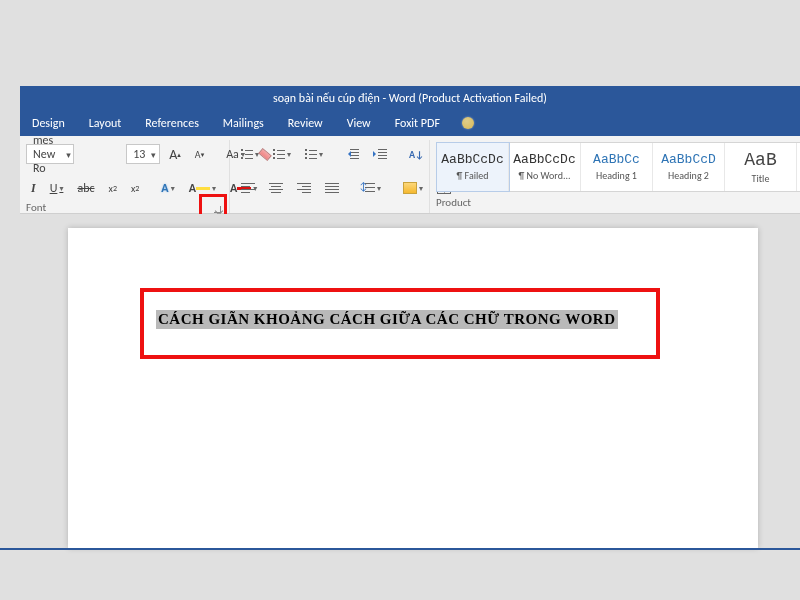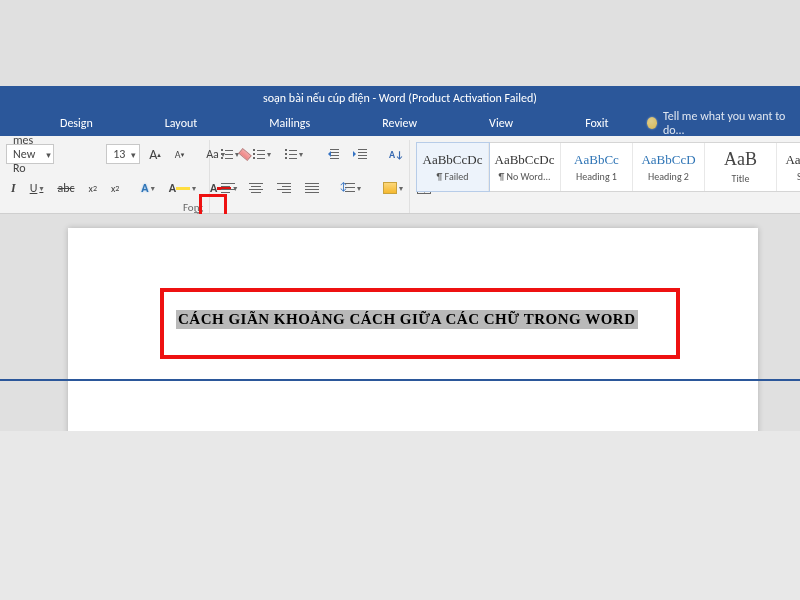--- a/index.html
+++ b/index.html
@@ -1,29 +1,29 @@
 <!DOCTYPE html>
 <html><head>
 <meta charset="utf-8">
 <style>
   * { box-sizing: border-box; margin: 0; padding: 0; }
   body { font-family: "Segoe UI", Calibri, Arial, sans-serif; background: #e8e8e8; font-size: 12px; color: #444; }
-  .canvas { width: 800px; height: 431px; margin: 0 auto; background: #e0e0e0; position: relative; overflow: hidden; }
+  .canvas { width: 800px; height: 600px; margin: 0 auto; background: #e0e0e0; position: relative; overflow: hidden; padding-left: 20px; }
   .top-spacer { height: 86px; background: #e0e0e0; }
 
   .titlebar { height: 24px; background: #2b579a; color: #fff; text-align: center; line-height: 24px; font-size: 12px; }
   .tabs { height: 26px; background: #2b579a; color: #fff; display: flex; align-items: center; }
-  .tab { padding: 0 12px; height: 26px; line-height: 26px; font-size: 12px; cursor: pointer; margin-left: 48px; }
+  .tab { padding: 0 12px; height: 26px; line-height: 26px; font-size: 12px; cursor: pointer; }
   .tell { opacity: .85; display: flex; align-items: center; gap: 6px; padding: 0 10px; }
   .bulb { width: 12px; height: 12px; border-radius: 50%; background: radial-gradient(circle at 40% 35%, #ffe28a, #f7c948); box-shadow: 0 0 2px rgba(255,255,255,.6); }
 
   .ribbon { background: #f3f3f3; border-bottom: 1px solid #cfcfcf; padding: 4px 0 0 0; height: 78px; display: flex; }
   .group { border-right: 1px solid #e0e0e0; padding: 2px 6px 0 6px; display: flex; flex-direction: column; justify-content: space-between; }
   .group-body { display: flex; flex-direction: column; gap: 10px; }
-  .group-label { text-align: right; font-size: 11px; color: #666; height: 18px; line-height: 16px; position: relative; }
+  .group-label { text-align: left; font-size: 11px; color: #666; height: 18px; line-height: 16px; position: relative; }
   .dlaunch { position: absolute; right: 2px; top: 3px; width: 10px; height: 10px; }
   .dlaunch::before { content: ""; position: absolute; width: 6px; height: 6px; border: 1px solid #888; border-top: none; border-left: none; right: 0; bottom: 0; }
   .dlaunch::after { content: ""; position: absolute; right: -1px; bottom: -1px; width: 5px; height: 5px; border-right: 1px solid #888; border-bottom: 1px solid #888; transform: rotate(45deg); }
 
   .row { display: flex; align-items: center; gap: 4px; height: 24px; }
   .ctrl { height: 20px; display: inline-flex; align-items: center; padding: 0 4px; border: 1px solid transparent; border-radius: 2px; cursor: pointer; }
   .combo { border: 1px solid #c8c8c8; background: #fff; height: 20px; display: inline-flex; align-items: center; padding: 0 2px 0 6px; gap: 4px; font-size: 12px; }
   .combo .arrow { width: 12px; text-align: center; color: #555; font-size: 9px; }
   .vsep { width: 1px; height: 20px; background: #d8d8d8; margin: 0 2px; }
   .dd { font-size: 8px; color: #666; margin-left: 2px; }
@@ -81,53 +81,53 @@
   .linesp::before { content:"↕"; position:absolute; left:-2px; top:-2px; font-size:11px; color:#3573c3; }
   .shade { width:14px; height:12px; display:inline-block; background: linear-gradient(#fcd77a,#f5b82e); border:1px solid #c9a23c; }
   .bordic { width:14px; height:12px; display:inline-block; border:1px solid #666; background:
     linear-gradient(#aaa,#aaa) 50% 0/1px 100% no-repeat,
     linear-gradient(#aaa,#aaa) 0 50%/100% 1px no-repeat; }
 
   
   .gallery { display:flex; gap:0; border:1px solid #d5d5d5; background:#fff; height:50px; }
   .gbox { width:72px; border-right:1px solid #e8e8e8; display:flex; flex-direction:column; align-items:center; justify-content:center; gap:2px; padding:2px 0; cursor:pointer; }
   .gbox.sel { outline:1px solid #b7cce8; background:#edf3fb; }
-  .gprev { font-family: Liberation Serif, serif; font-size:13px; color:#333; }
+  .gprev { font-family: Liberation Mono, monospace; font-size:13px; color:#333; }
   .gprev.blue { color:#2e74b5; }
   .gprev.big { font-size:18px; color:#444; }
   .gname { font-size:10px; color:#555; }
   .highlight-launcher { position:absolute; width:28px; height:24px; border:3px solid #e11; }
 
   
   .workspace { position:absolute; left:0; right:0; top:214px; bottom:0; background:#e0e0e0; padding: 14px 0 0 68px; }
   .page { width: 690px; height: 320px; background:#fff; box-shadow: 0 0 6px rgba(0,0,0,.2); position:relative; padding: 60px 40px 0 56px; }
   .sel-text { font-family: "Times New Roman", serif; font-size: 15px; font-weight: 700; letter-spacing: .5px; background:#b9b9b9; color:#000; padding: 1px 2px; display:inline-block; }
-  .sel-wrap { border:4px solid #e11; padding: 18px 12px 26px 12px; width: 520px; margin-left: 36px; }
+  .sel-wrap { border:4px solid #e11; padding: 18px 12px 26px 12px; width: 520px; margin-left: 16px; }
   .bottom-blue { position:absolute; left:0; right:0; bottom:50px; height:2px; background:#2b579a; }
 </style>
 </head>
 <body>
 
 <div class="canvas">
   <div class="top-spacer"></div>
 
   <div class="titlebar">
     <span>soạn bài nếu cúp điện - Word (Product Activation Failed)</span>
   </div>
 
   <div class="tabs">
     <div class="tab">Design</div>
     <div class="tab">Layout</div>
+    <div class="tab">References</div>
     <div class="tab">Mailings</div>
     <div class="tab">Review</div>
     <div class="tab">View</div>
     <div class="tab">Foxit PDF</div>
     <div class="tell">
       <span class="bulb"></span>
-      <span>Tell me what you want to do...</span>
     </div>
   </div>
 
   <div class="ribbon">
 
     <div class="group" style="width:210px;">
       <div class="group-body">
         <div class="row">
           <div class="combo" style="width:78px;">
             <span>mes New Ro</span>

